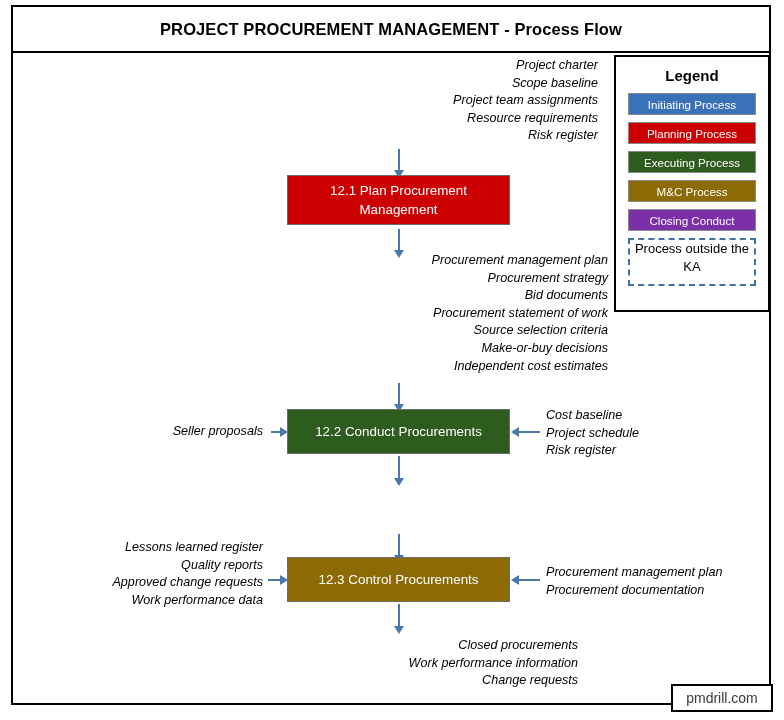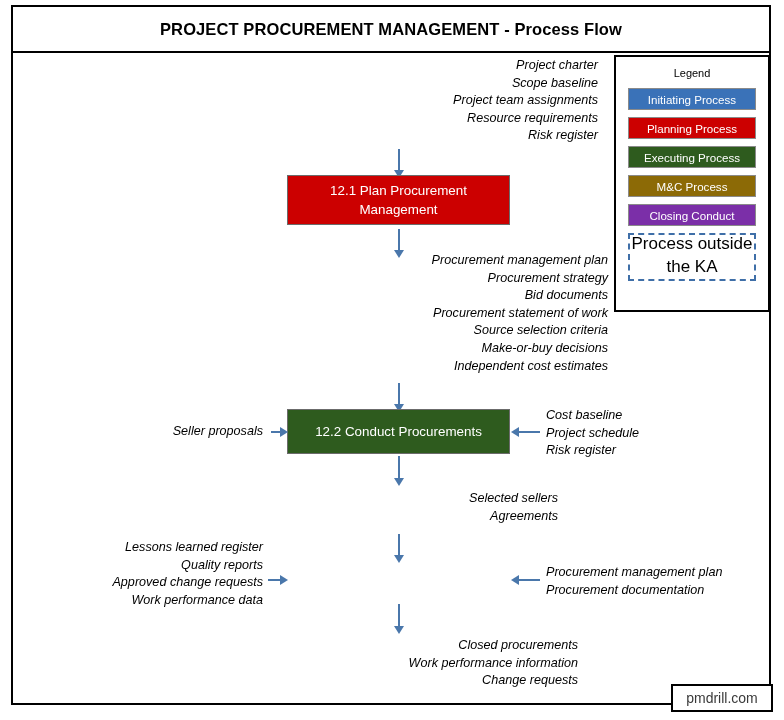--- a/index.html
+++ b/index.html
@@ -26,31 +26,31 @@
     font-size:12.4px;font-weight:bold;margin-top:4px;white-space:nowrap;
   }
 
   
   #legend{
     position:absolute;left:601px;top:48px;width:156px;height:257px;
     border:2px solid #000000;box-sizing:border-box;background:#ffffff;
     padding:8px 12px;
   }
   #legend-title{
-    text-align:center;font-size:11px;font-weight:normal;margin:2px 0 9px 0;
+    text-align:center;font-size:15px;font-weight:bold;margin:2px 0 9px 0;
   }
   .legend-item{
     height:22px;margin-bottom:7px;border:1px solid #8a8a8a;box-sizing:border-box;
     display:flex;align-items:center;justify-content:center;
     color:#ffffff;font-size:11.6px;white-space:nowrap;
   }
   .legend-dashed{
     height:48px;border:2px dashed #3f6fa8;color:#000000;
-    display:flex;align-items:flex-end;justify-content:center;text-align:center;
-    font-size:17px;line-height:1.35;box-sizing:border-box;margin-bottom:0;
+    display:flex;align-items:flex-start;justify-content:center;text-align:center;
+    font-size:13px;line-height:1.35;box-sizing:border-box;margin-bottom:0;
   }
 
   
   .io-text{
     position:absolute;text-align:right;font-style:italic;font-size:12.6px;
     line-height:17.6px;white-space:nowrap;color:#000000;
   }
   .io-text.left{text-align:right;}
   .io-text.right{text-align:left;}
 
@@ -125,24 +125,24 @@
   <div class="proc-box" style="left: 274px; top: 402px; width: 223px; height: 45px; background-color: rgb(46, 91, 30);">12.2 Conduct Procurements</div>
 
   <div class="io-text left" style="left:40px;top:416px;width:210px;">Seller proposals</div>
   <div class="arrow-h to-right" style="left:258px;top:424px;width:10px;"></div>
 
   <div class="io-text right" style="left:533px;top:400px;width:230px;">Cost baseline<br>Project schedule<br>Risk register</div>
   <div class="arrow-h to-left" style="left:505px;top:424px;width:22px;"></div>
 
   <div class="arrow-v" style="left:385px;top:449px;height:23px;"></div>
 
-  <div class="io-text" style="left:245px;top:483px;width:300px;">Selected sellers<br>Agreements</div>
 
   <div class="arrow-v" style="left:385px;top:527px;height:22px;"></div>
 
+  <div class="proc-box" style="left: 274px; top: 550px; width: 223px; height: 45px; background-color: rgb(140, 106, 6);">12.3 Control Procurements</div>
 
   <div class="io-text left" style="left:20px;top:532px;width:230px;">Lessons learned register<br>Quality reports<br>Approved change requests<br>Work performance data</div>
   <div class="arrow-h to-right" style="left:255px;top:572px;width:13px;"></div>
 
   <div class="io-text right" style="left:533px;top:557px;width:240px;">Procurement management plan<br>Procurement documentation</div>
   <div class="arrow-h to-left" style="left:505px;top:572px;width:22px;"></div>
 
   <div class="arrow-v" style="left:385px;top:597px;height:23px;"></div>
 
   <div class="io-text" style="left:225px;top:630px;width:340px;">Closed procurements<br>Work performance information<br>Change requests</div>

